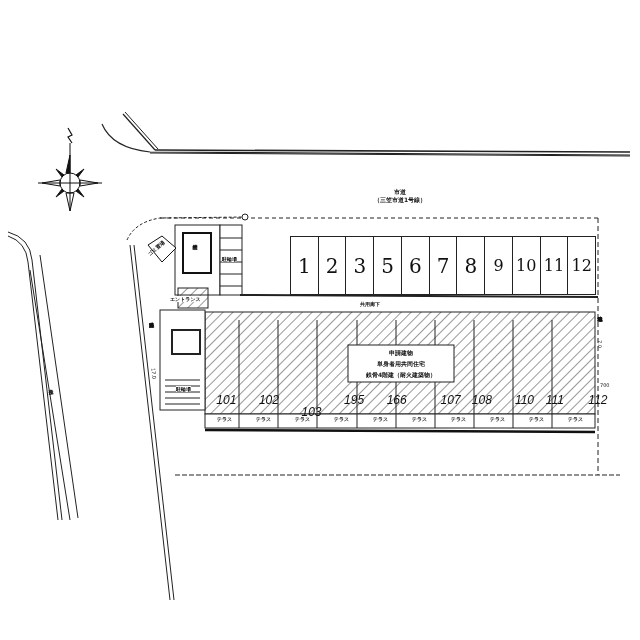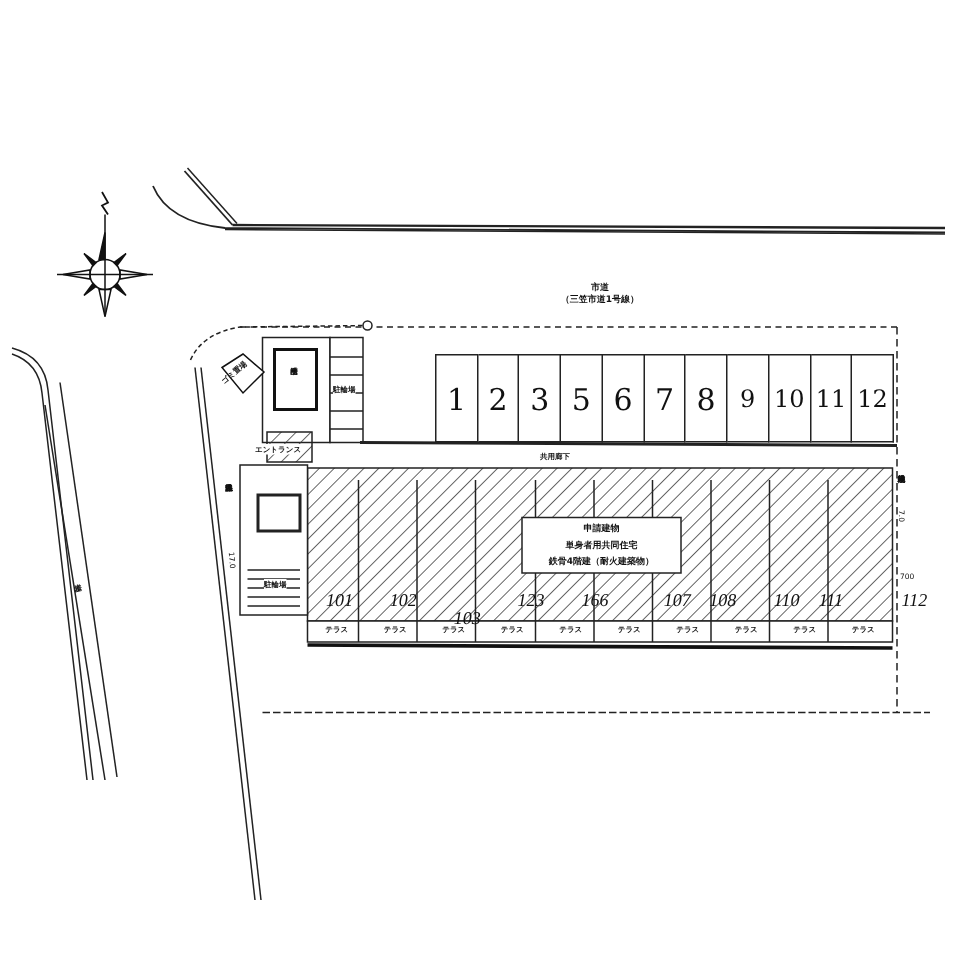--- a/index.html
+++ b/index.html
@@ -139,31 +139,31 @@
 <div style="position:absolute;left:170px;top:296px;font-size:5px;font-weight:bold;background:#fff;">エントランス</div>
 <div style="position:absolute;left:360px;top:301px;font-size:5px;font-weight:bold;">共用廊下</div>
 <div style="position:absolute;left:176px;top:386px;font-size:5px;font-weight:bold;background:#fff;">駐輪場</div>
 
 <div style="position:absolute;left:348px;top:347px;width:106px;text-align:center;font-size:6px;line-height:11px;font-weight:bold;">
   <div>申請建物</div>
   <div>単身者用共同住宅</div>
   <div>鉄骨4階建（耐火建築物）</div>
 </div>
 
-<div style="position:absolute;left:205px;top:393px;width:426px;display:flex;font-family:Liberation Serif, serif;font-style:italic;font-size:12px;">
+<div style="position:absolute;left:205px;top:393px;width:426px;display:flex;font-family:Liberation Sans, sans-serif;font-style:italic;font-size:12px;">
   <div style="flex:1;text-align:center;">101</div>
   <div style="flex:1;text-align:center;">102</div>
   <div style="flex:1;text-align:center;margin-top:12px;">103</div>
-  <div style="flex:1;text-align:center;">123</div>
+  <div style="flex:1;text-align:center;">195</div>
   <div style="flex:1;text-align:center;">166</div>
   <div style="flex:1;text-align:right;">107</div>
   <div style="flex:1;text-align:center;">108</div>
   <div style="flex:1;text-align:center;">110</div>
   <div style="flex:1;text-align:left;">111</div>
-  <div style="flex:1;text-align:center;">112</div>
+  <div style="flex:1;">112</div>
 </div>
 
 <div style="position:absolute;left:205px;top:416px;width:390px;display:flex;font-size:5px;font-weight:bold;">
   <div style="flex:1;text-align:center;">テラス</div>
   <div style="flex:1;text-align:center;">テラス</div>
   <div style="flex:1;text-align:center;">テラス</div>
   <div style="flex:1;text-align:center;">テラス</div>
   <div style="flex:1;text-align:center;">テラス</div>
   <div style="flex:1;text-align:center;">テラス</div>
   <div style="flex:1;text-align:center;">テラス</div>

